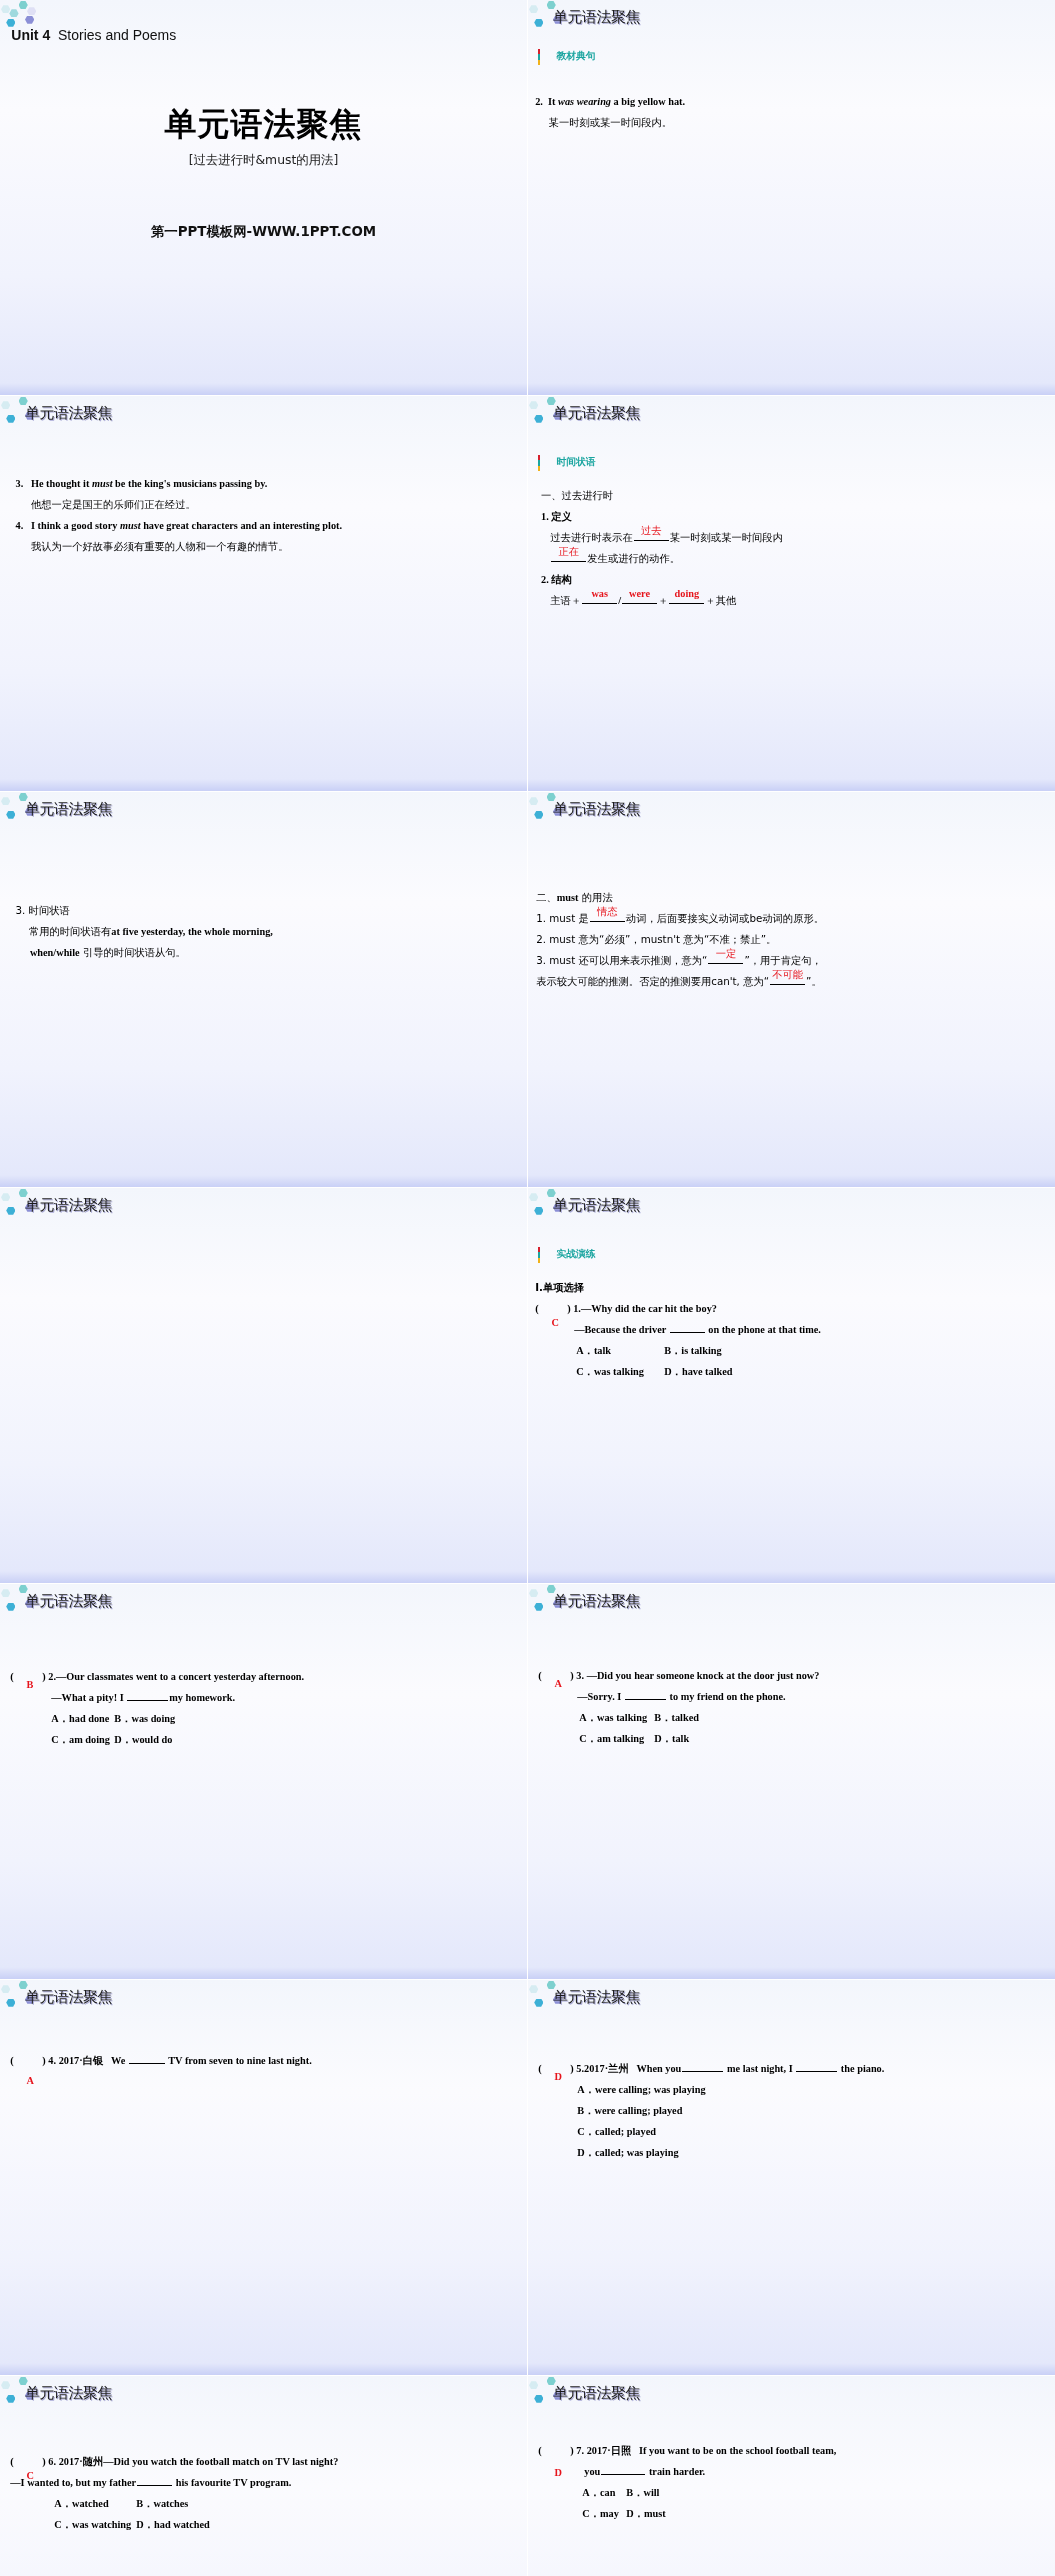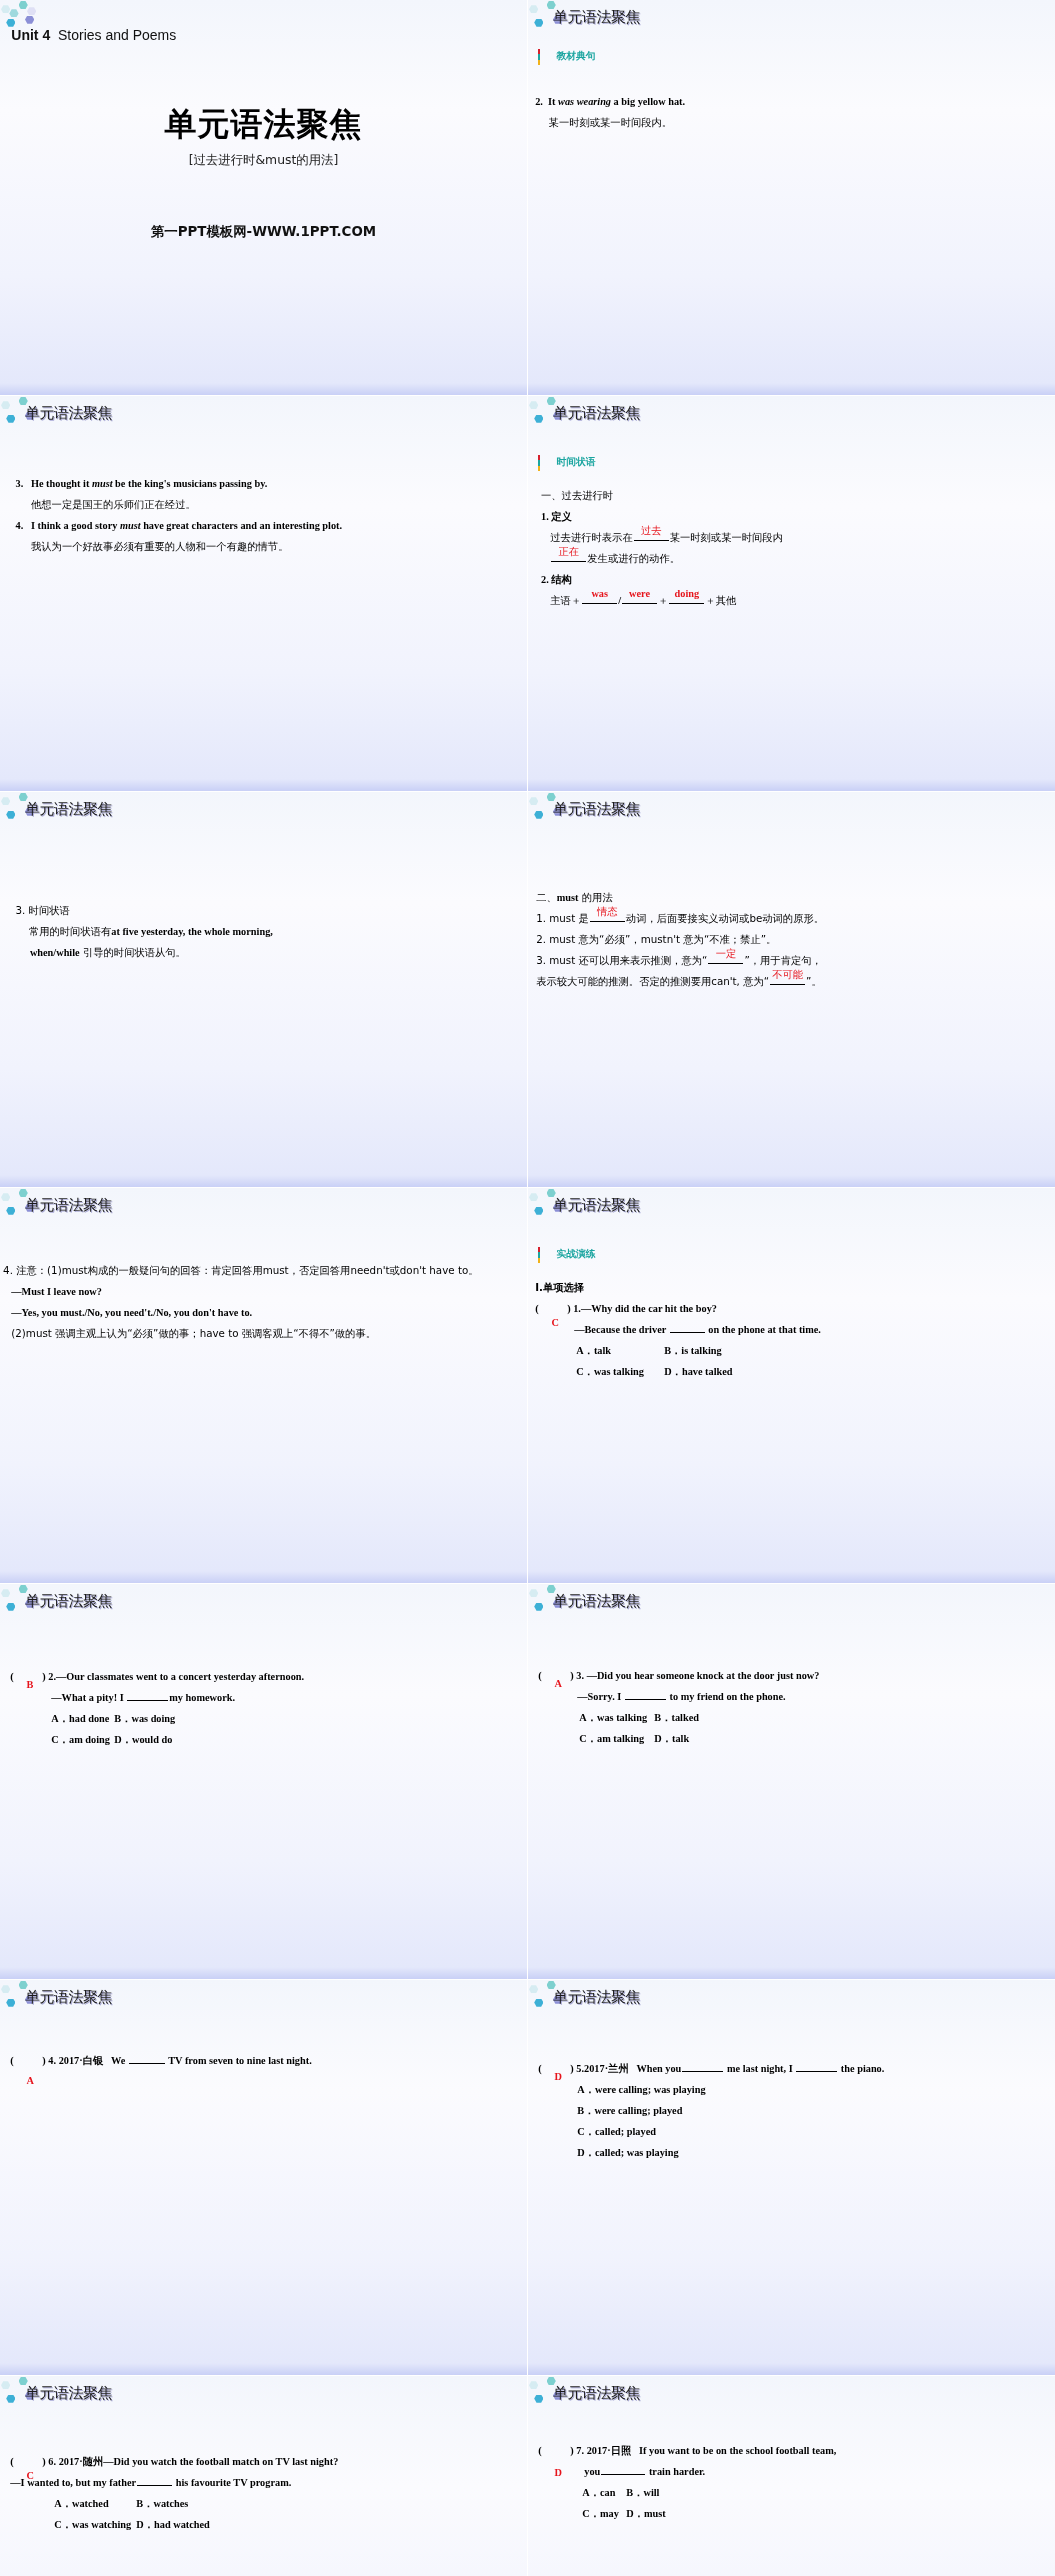--- a/index.html
+++ b/index.html
@@ -158,26 +158,20 @@
   </div>
 
   <div class="slide">
     <div class="hexes">
       <span class="hex" style="left:1px;top:5.2px;background:#d6ecf2"></span>
         <span class="hex" style="left:18.5px;top:1px;background:#7dd0cf"></span>
         <span class="hex" style="left:25px;top:15.5px;background:#8b8fd6"></span>
         <span class="hex" style="left:6.2px;top:18.5px;background:#3db0d6"></span>
     </div>
     <div class="hdr-title">单元语法聚焦</div>
-    <div class="content" style="top:72px;left:3.1px;right:20.6px;">
-      <div class="cn">4. 注意：(1)must构成的一般疑问句的回答：肯定回答用must，否定回答用needn't或don't have to。</div>
-      <div style="padding-left:8.2px;">—Must I leave now?</div>
-      <div style="padding-left:8.2px;">—Yes, you must./No, you need't./No, you don't have to.</div>
-      <div class="cn" style="text-indent:8.2px;">(2)must 强调主观上认为“必须”做的事；have to 强调客观上“不得不”做的事。</div>
-    </div>
   </div>
 
   <div class="slide">
     <div class="hexes">
       <span class="hex" style="left:1px;top:5.2px;background:#d6ecf2"></span>
         <span class="hex" style="left:18.5px;top:1px;background:#7dd0cf"></span>
         <span class="hex" style="left:25px;top:15.5px;background:#8b8fd6"></span>
         <span class="hex" style="left:6.2px;top:18.5px;background:#3db0d6"></span>
     </div>
     <div class="hdr-title">单元语法聚焦</div>

